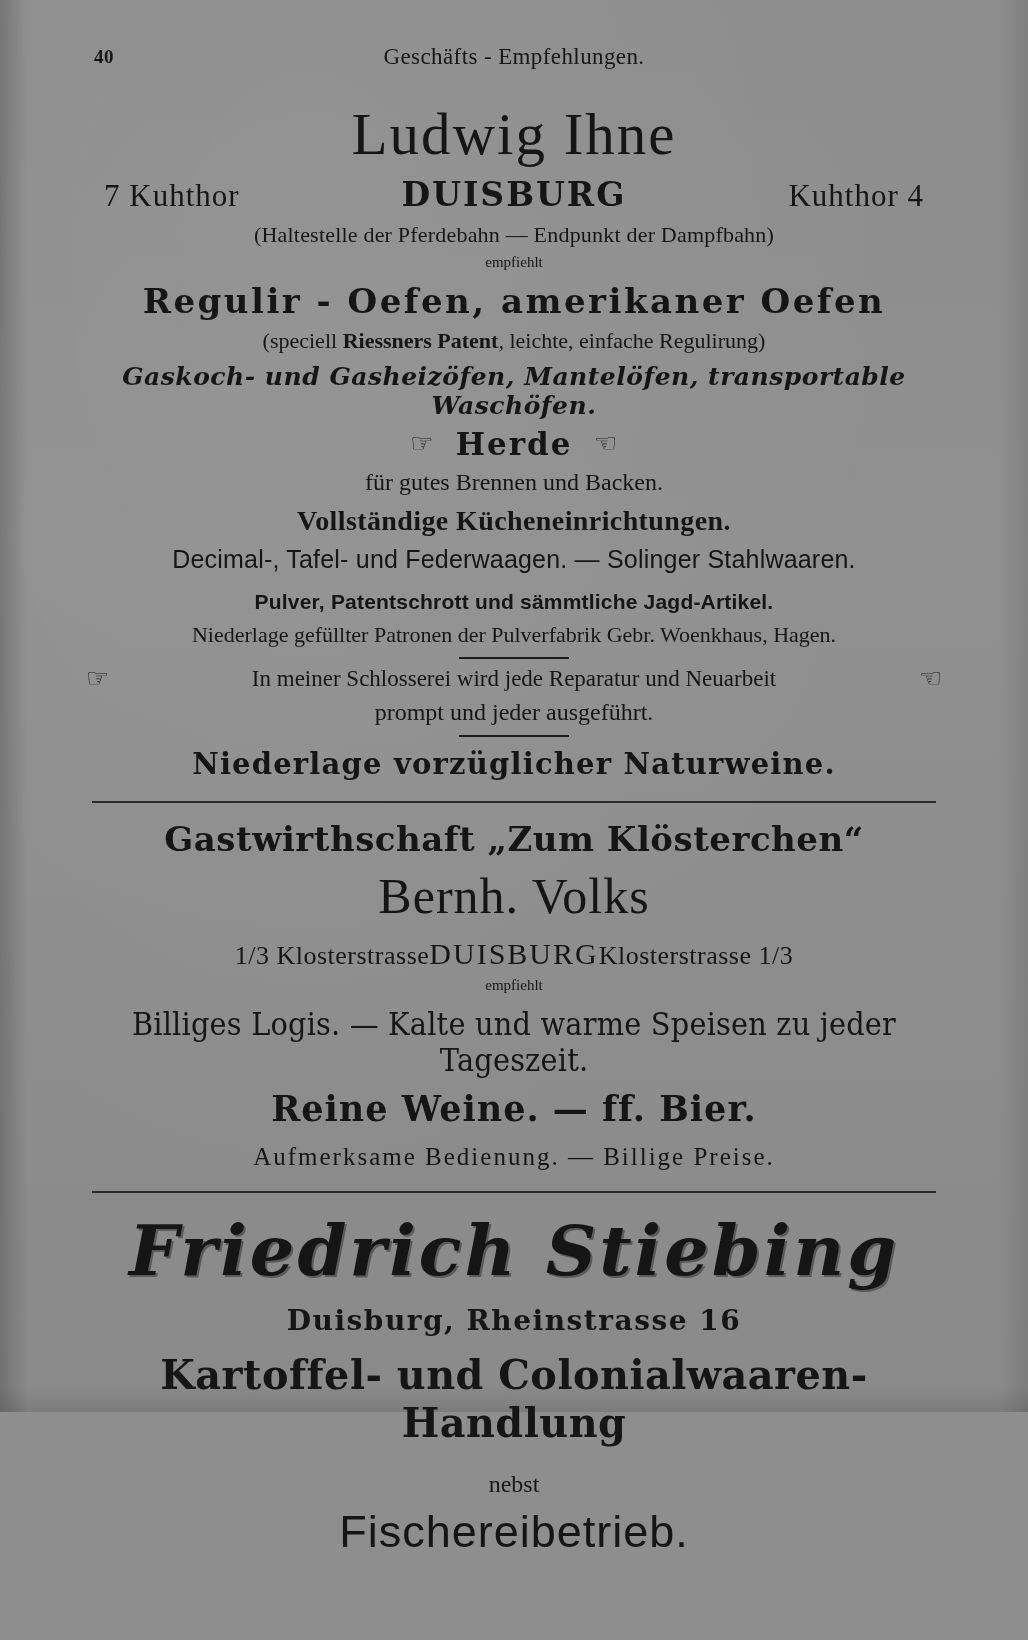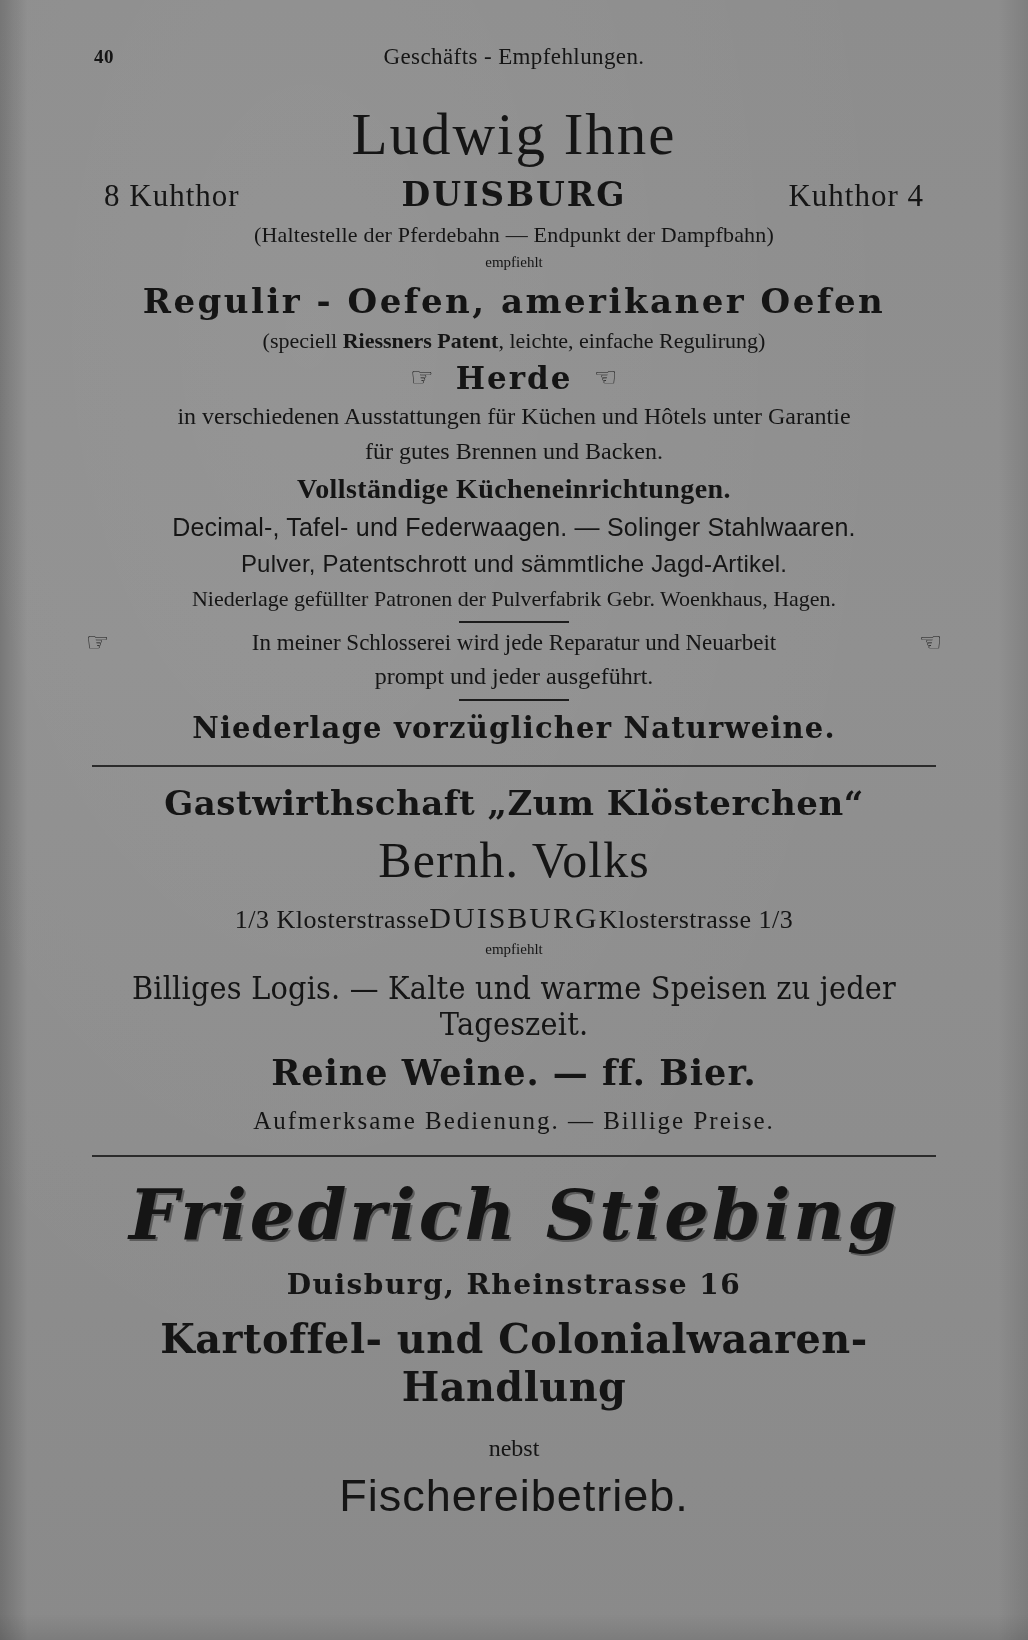--- a/index.html
+++ b/index.html
@@ -10,21 +10,21 @@
     width: 1028px;
     height: 1640px;
     background: #8e8e8e;
     font-family: "Liberation Serif", serif;
     color: #151515;
     overflow: hidden;
   }
   .page {
     position: relative;
     width: 1028px;
-    height: 1640px;
+    height: 1412px;
     background:
       radial-gradient(ellipse at 30% 20%, rgba(255,255,255,0.05), rgba(0,0,0,0) 60%),
       linear-gradient(180deg, #8d8d8d 0%, #909090 40%, #8a8a8a 100%);
   }
   .page::after {
     content: "";
     position: absolute;
     inset: 0;
     pointer-events: none;
     background:
@@ -152,23 +152,23 @@
   .sans-line {
     text-align: center;
     font-family: "Liberation Sans", sans-serif;
     font-size: 25px;
     margin-top: 8px;
     letter-spacing: 0.2px;
   }
   .sans-bold {
     text-align: center;
     font-family: "Liberation Sans", sans-serif;
-    font-weight: normal;
-    font-size: 24px;
-    margin-top: 8px;
+    font-weight: bold;
+    font-size: 21px;
+    margin-top: 16px;
     letter-spacing: 0.2px;
   }
   .small-line {
     text-align: center;
     font-size: 22px;
     margin-top: 8px;
   }
   .rule-short {
     width: 110px;
     height: 2px;
@@ -298,41 +298,41 @@
 
     <div class="folio-row">
       <div class="folio">40</div>
       <div class="running-head">Geschäfts - Empfehlungen.</div>
     </div>
 
     <div class="ad ad-ihne">
       <div class="ihne-name">Ludwig Ihne</div>
 
       <div class="addr-row">
-        <span class="addr-side">8 Kuhthor</span>
+        <span class="addr-side">7 Kuhthor</span>
         <span class="addr-city">DUISBURG</span>
         <span class="addr-side">Kuhthor 4</span>
       </div>
 
       <div class="note-line">(Haltestelle der Pferdebahn — Endpunkt der Dampfbahn)</div>
       <div class="empfiehlt">empfiehlt</div>
       <div class="oefen-line">Regulir - Oefen, amerikaner Oefen</div>
 
       <div class="patent-line">
         <span>(speciell </span><b>Riessners Patent</b><span>, leichte, einfache Regulirung)</span>
       </div>
 
+      <div class="fraktur">Gaskoch- und Gasheizöfen, Mantelöfen, transportable Waschöfen.</div>
 
       <div class="herde-row">
         <span class="hand left">☞</span>
         <span class="herde-word">Herde</span>
         <span class="hand right">☞</span>
       </div>
 
-      <div class="plain-line">in verschiedenen Ausstattungen für Küchen und Hôtels unter Garantie</div>
       <div class="plain-line">für gutes Brennen und Backen.</div>
       <div class="bold-mid">Vollständige Kücheneinrichtungen.</div>
       <div class="sans-line">Decimal-, Tafel- und Federwaagen. — Solinger Stahlwaaren.</div>
       <div class="sans-bold">Pulver, Patentschrott und sämmtliche Jagd-Artikel.</div>
       <div class="small-line">Niederlage gefüllter Patronen der Pulverfabrik Gebr. Woenkhaus, Hagen.</div>
 
       <div class="rule-short"></div>
 
       <div class="schlosserei">
         <span class="hand left">☞</span>

